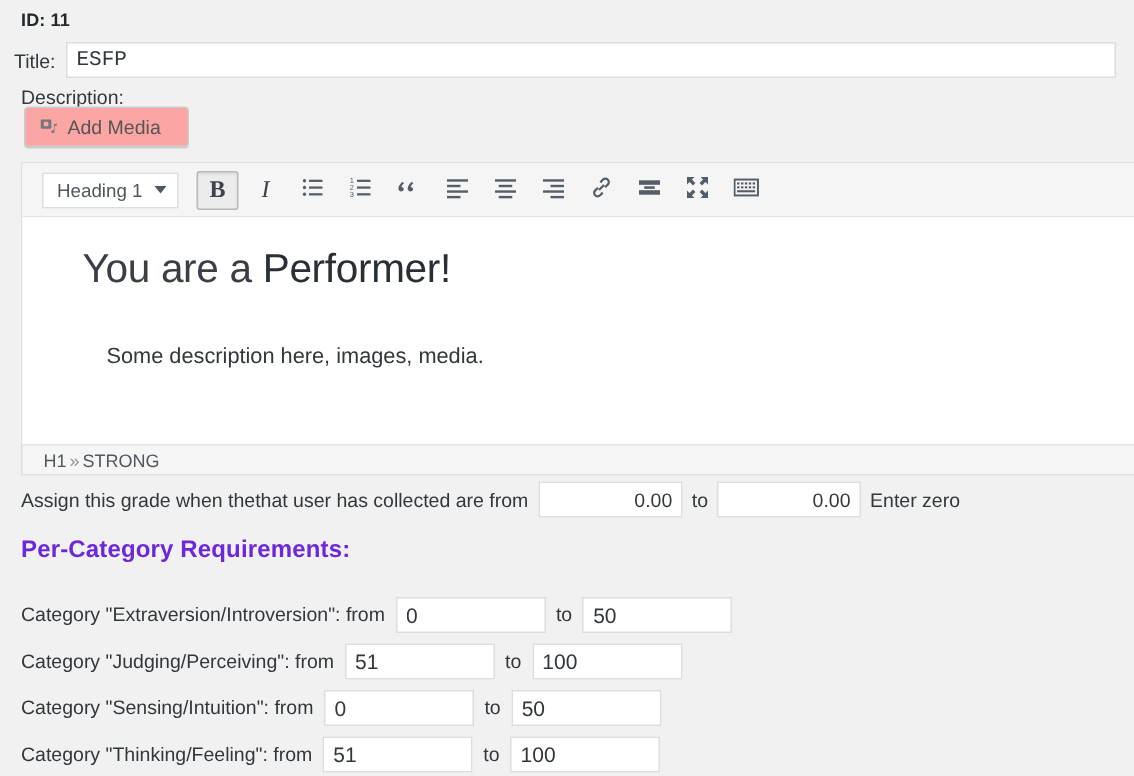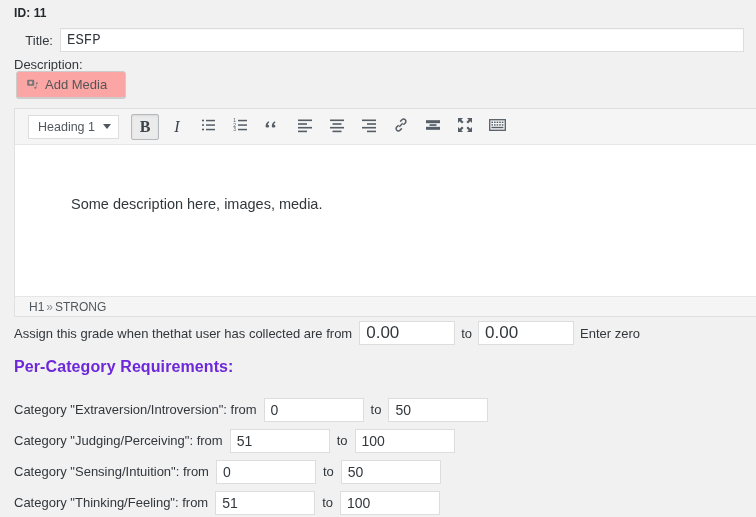--- a/index.html
+++ b/index.html
@@ -23,21 +23,21 @@
   }
 
   
   .title-row {
     position: absolute; left: 0; top: 28px;
     width: 756px; height: 24px;
     display: flex; align-items: center;
   }
   .title-label {
     width: 44px; text-align: right; padding-right: 7px;
-    font-size: 13px; color: #32373c; margin-left: 16px;
+    font-size: 13px; color: #32373c;
   }
   .title-input {
     flex: 1 1 auto; height: 24px;
     border: 1px solid #ddd; background: #fff;
     border-radius: 0;
     font-family: Liberation Mono, monospace;
     font-size: 14px; color: #32373c;
     padding: 0 6px; margin-right: 12px;
     outline: none;
     box-shadow: 0 1px 1px rgba(0,0,0,.03) inset;
@@ -159,22 +159,22 @@
     display: flex; align-items: center;
     padding-left: 14px;
     font-size: 13px; color: #32373c;
     white-space: nowrap;
   }
   .grade-row b { font-weight: bold; }
   .num-input {
     height: 24px; width: 96px;
     border: 1px solid #ddd; background: #fff;
     font-family: "Liberation Sans", "DejaVu Sans", sans-serif;
-    font-size: 17px; color: #32373c;
-    padding: 0 6px; outline: none;
+    font-size: 13px; color: #32373c;
+    padding: 0 6px; outline: none; text-align: right;
   }
   .inline-gap { padding: 0 6px; }
   .lead-gap { padding-right: 7px; }
 
   
   .section-title {
     position: absolute; left: 14px; top: 358px;
     font-size: 16px; font-weight: bold; color: #6d28d9;
     letter-spacing: .1px;
   }
@@ -351,20 +351,21 @@
             <rect x="10.2" y="6.2" width="1.6" height="1.4" fill="#555d66"></rect>
             <rect x="12.8" y="6.2" width="1.6" height="1.4" fill="#555d66"></rect>
             <rect x="2.4" y="8.8" width="12" height="1.4" fill="#555d66"></rect>
           </svg>
         </span>
       </div>
 
     </div>
 
     <div class="editor-body">
+      <h1 class="post-h1"><span>You are a </span><span class="strong">Performer!</span></h1>
       <p class="post-p">Some description here, images, media.</p>
     </div>
 
   </div>
 
   <div class="path-bar">
     <span>H1</span>
     <span class="sep">»</span>
     <span>STRONG</span>
   </div>

